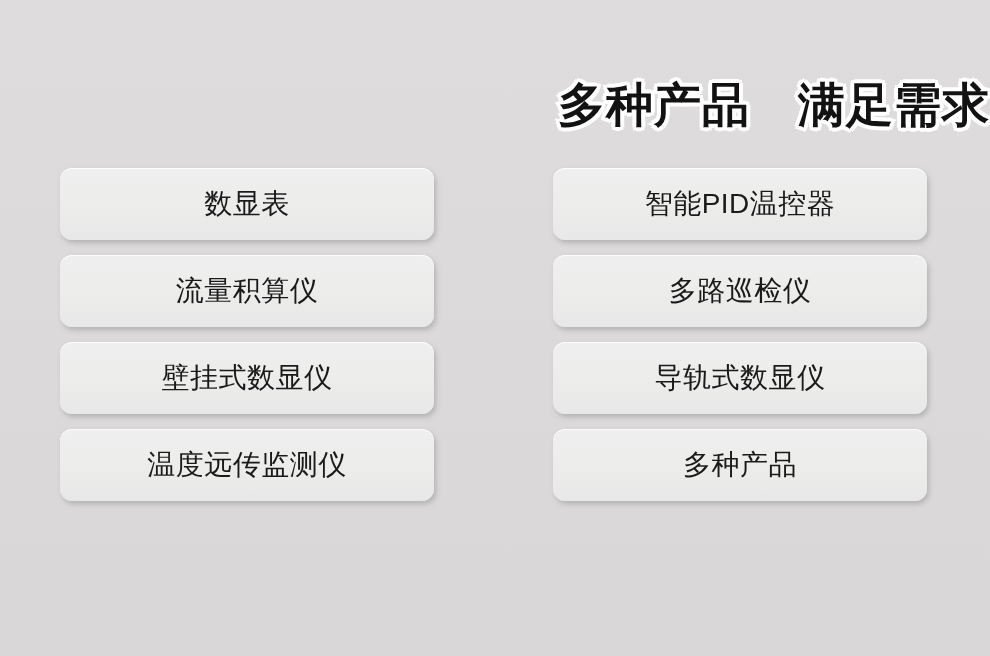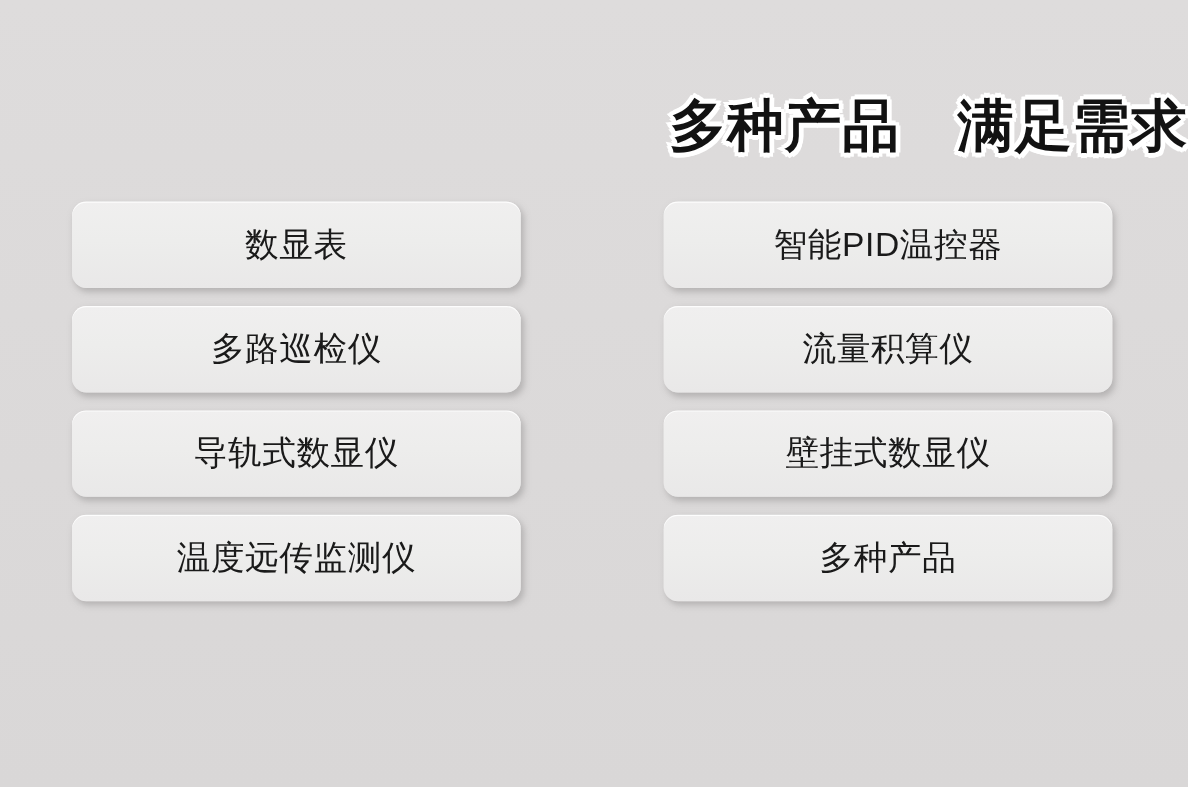--- a/index.html
+++ b/index.html
@@ -98,31 +98,31 @@
 
     <div class="card">
       <span class="card-label">数显表</span>
     </div>
     <div class="card">
       <span class="card-label">智能PID温控器</span>
     </div>
 
 
     <div class="card">
-      <span class="card-label">多路巡检仪</span>
+      <span class="card-label">流量积算仪</span>
     </div>
     <div class="card">
-      <span class="card-label">流量积算仪</span>
+      <span class="card-label">多路巡检仪</span>
     </div>
 
     <div class="card">
-      <span class="card-label">导轨式数显仪</span>
+      <span class="card-label">壁挂式数显仪</span>
     </div>
     <div class="card">
-      <span class="card-label">壁挂式数显仪</span>
+      <span class="card-label">导轨式数显仪</span>
     </div>
 
     <div class="card">
       <span class="card-label">温度远传监测仪</span>
     </div>
     <div class="card">
       <span class="card-label">多种产品</span>
     </div>
 
   </div>

